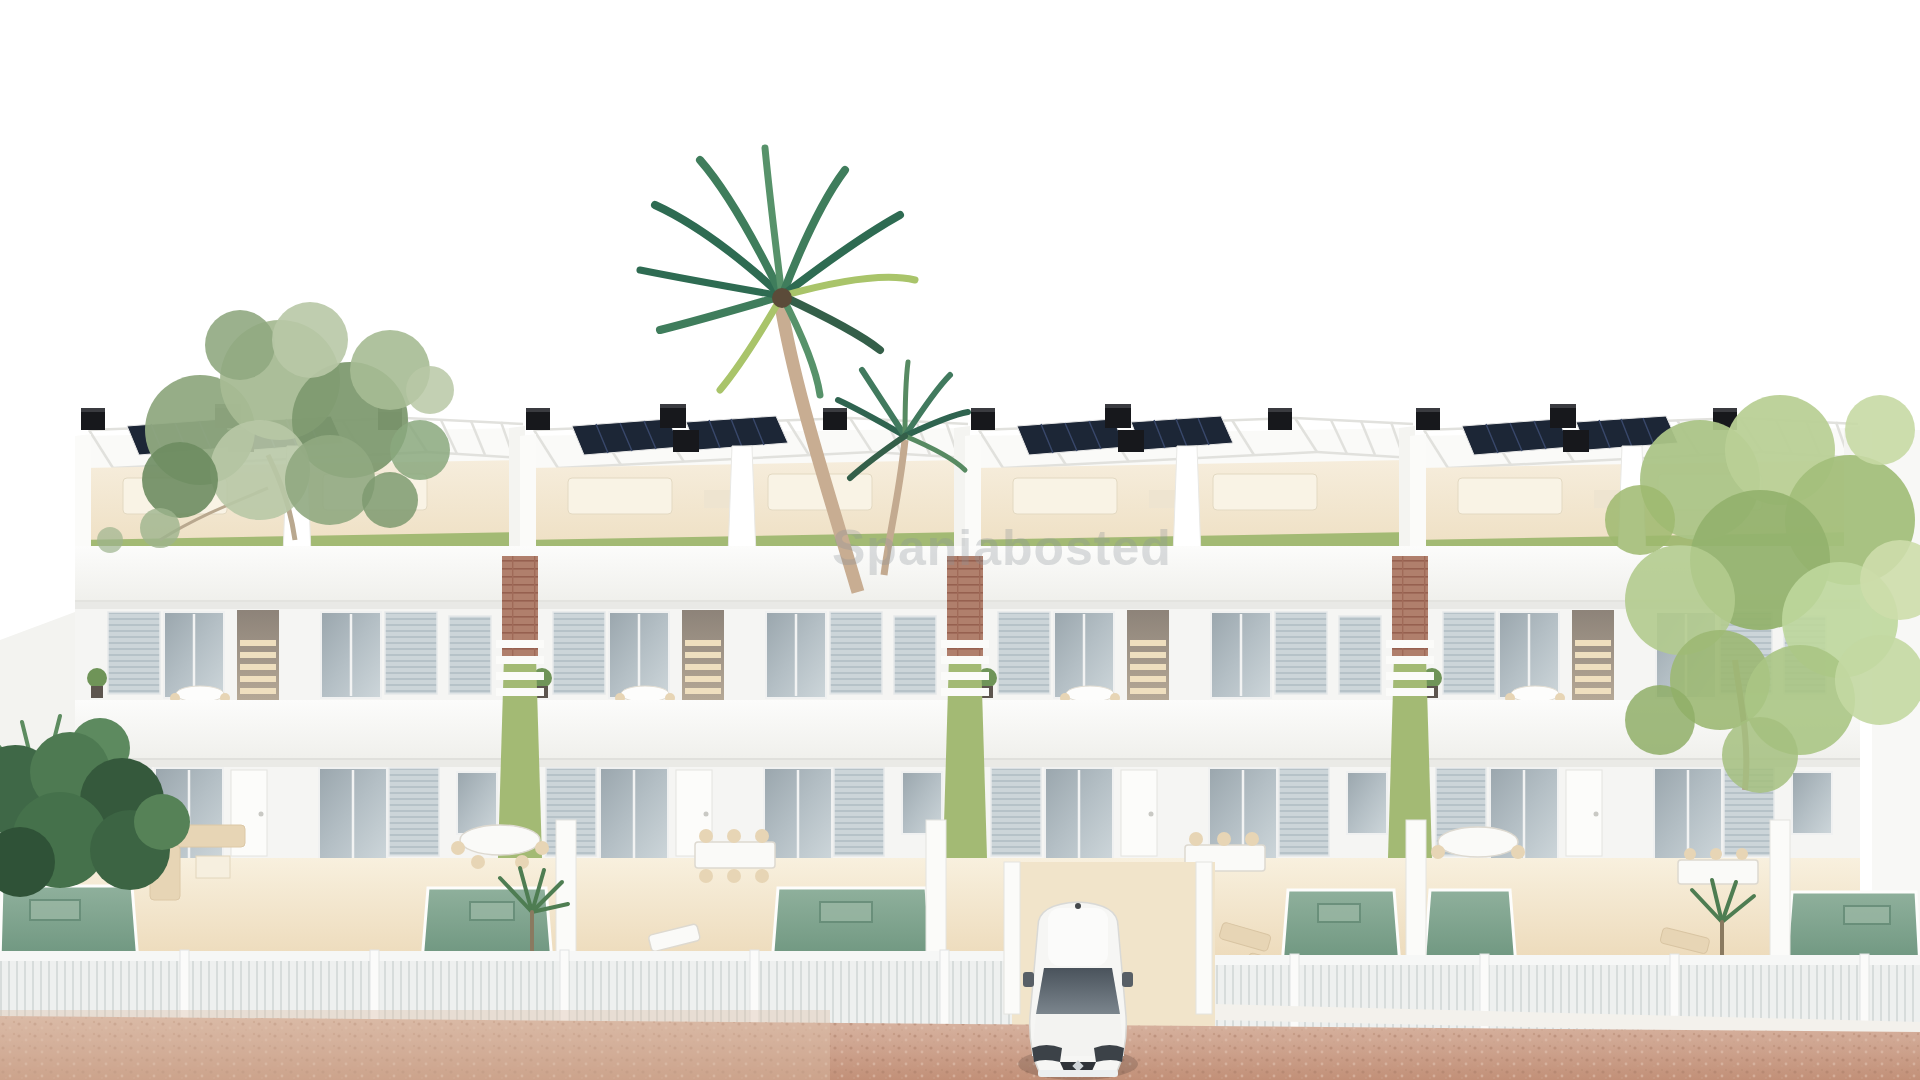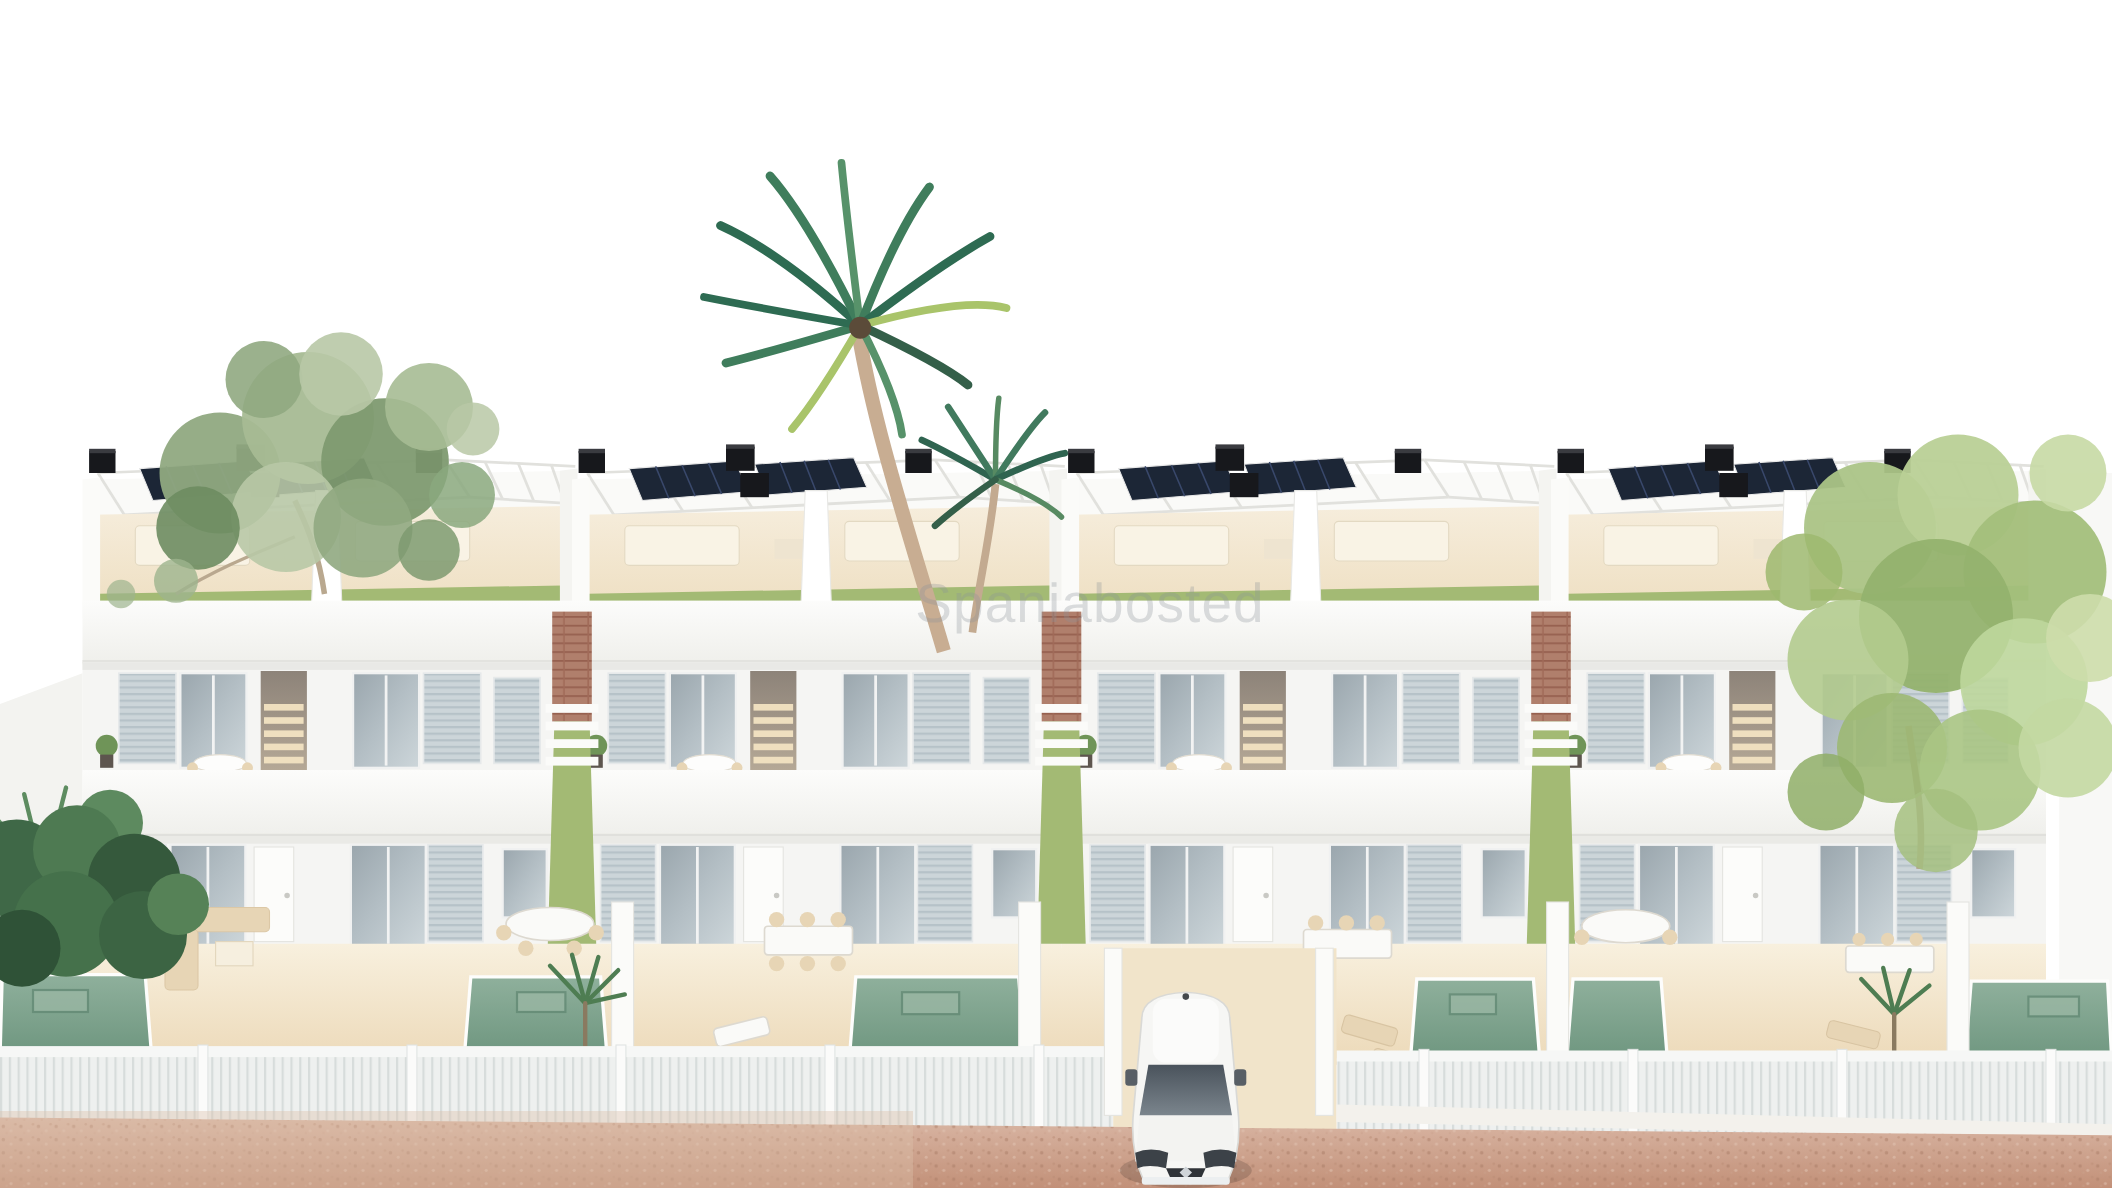--- a/index.html
+++ b/index.html
@@ -1,19 +1,19 @@
 <!DOCTYPE html>
 <html style="--sky: #ffffff; --wall: #f5f5f3; --wallShade: #e9e9e6; --cream: #f3e7cf; --grass: #a3ba74; --pool: #7fa18e; --poolDark: #5f8671; --glass: #b4bfc5; --louver: #ccd5d9; --brick: #b07f6c; --solar: #1c2636; --black: #17181c; --road: #d1a795; --sand: #dcc0ab; --fence: #eef0ef; --treeLeft: #90a981; --treeRight: #abc487; --palmGreen: #3f7d5c; --palmLight: #a9c46a; --bush: #45714b; --furniture: #e7d5b5; --carBody: #f6f6f4; --carGlass: #525b64;"><head>
 <meta charset="utf-8">
 <style>
   html,body{margin:0;padding:0;background:#fff;}
   .scene{position:relative;width:1920px;height:1080px;background:var(--sky,#fff);
          overflow:hidden;font-family:"Liberation Sans",sans-serif;}
   .scene svg{position:absolute;left:0;top:0;}
-  .watermark{position:absolute;left:832px;top:519px;font-size:50px;font-weight:400;
+  .watermark{position:absolute;left:832px;top:519px;font-size:50px;font-weight:700;
              letter-spacing:1px;color:rgba(140,146,152,0.30);user-select:none;
              font-family:"Liberation Sans",sans-serif;white-space:nowrap;}
   
   .wall{fill:var(--wall)}
   .pool{fill:url(#poolGrad);stroke:#fdfdfc;stroke-width:3}
   .grass{fill:var(--grass)}
   .solar{fill:var(--solar);stroke:#e8e8e8;stroke-width:1}
   .blackbox{fill:var(--black)}
   .pergola{stroke:#e1e1dd;stroke-width:2.5;fill:none}
   .glass{fill:url(#glassGrad);stroke:#f0f1f1;stroke-width:2}

